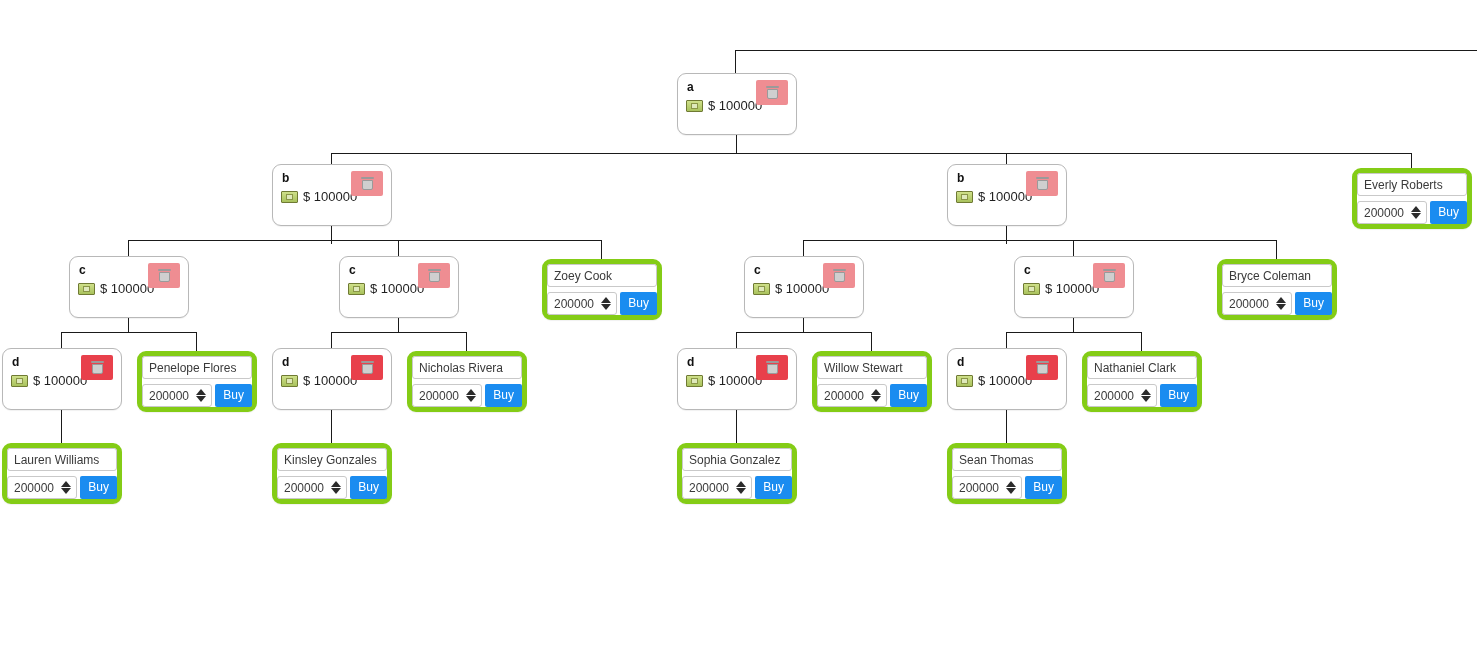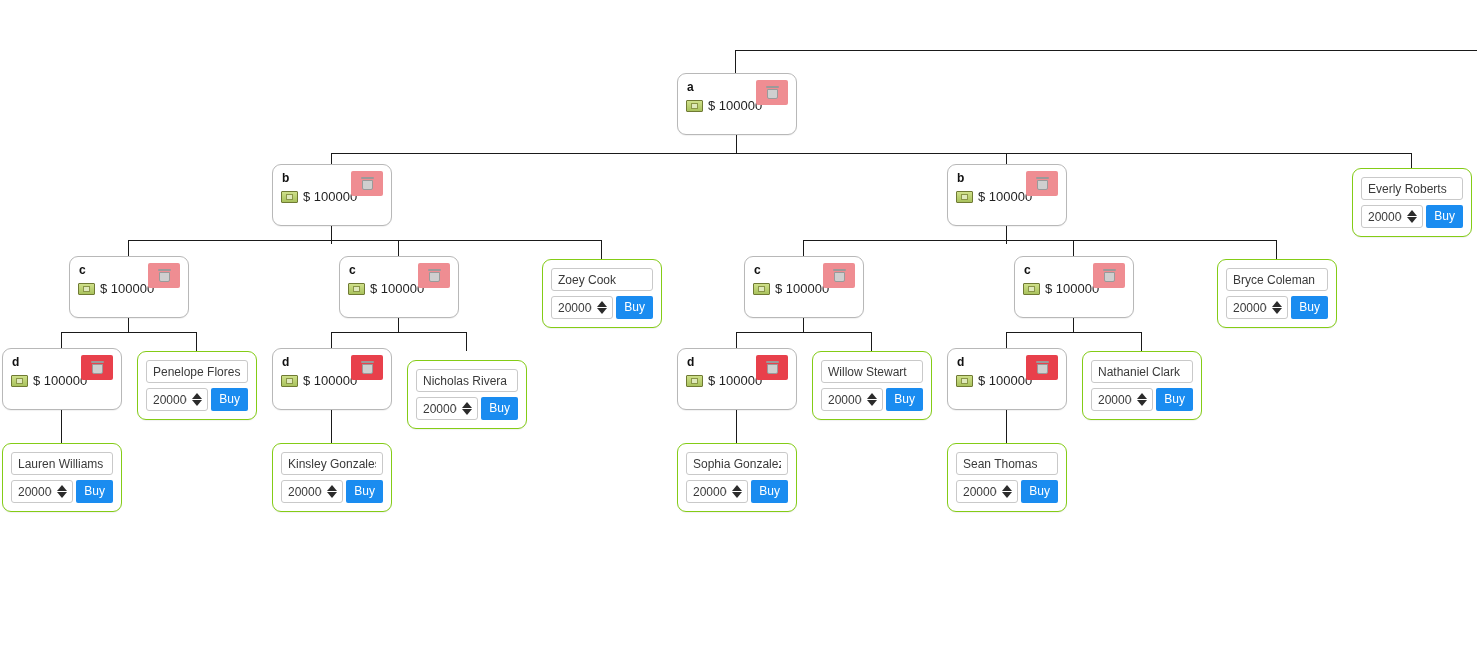--- a/index.html
+++ b/index.html
@@ -97,24 +97,23 @@
     border: 1px solid #9a9a9a;
     box-sizing: border-box;
     border-radius: 0 0 2px 2px;
   }
 
   
   .buypanel {
     position: absolute;
     box-sizing: border-box;
     background: #ffffff;
-    border: 1px solid #84cc16;
+    border: 5px solid #84cc16;
     border-radius: 9px;
     box-shadow: 0 1px 1px rgba(0,0,0,0.06);
-    padding: 8px;
   }
   .name-input {
     box-sizing: border-box;
     display: block;
     width: 100%;
     height: 23px;
     border: 1px solid #c9c9c9;
     border-radius: 3px;
     background: #ffffff;
     font-family: "Liberation Sans", sans-serif;
@@ -414,21 +413,21 @@
         <div class="spin-wrap">
           <input type="text" class="amount-input" placeholder="200000" value="200000" style="">
           <span class="spinner">
             <span class="up"></span>
             <span class="down"></span>
           </span>
         </div>
         <button class="buy-btn" style="background: rgb(26, 140, 240);">Buy</button>
       </div>
     </div>
-    <div class="buypanel" style="left: 407px; top: 351px; width: 120px; margin-top: 9px;">
+    <div class="buypanel" style="left: 407px; top: 351px; width: 120px;">
       <input type="text" class="name-input" placeholder="Name" value="Nicholas Rivera" style="">
       <div class="buy-row">
         <div class="spin-wrap">
           <input type="text" class="amount-input" placeholder="200000" value="200000" style="">
           <span class="spinner">
             <span class="up"></span>
             <span class="down"></span>
           </span>
         </div>
         <button class="buy-btn" style="background: rgb(26, 140, 240);">Buy</button>

